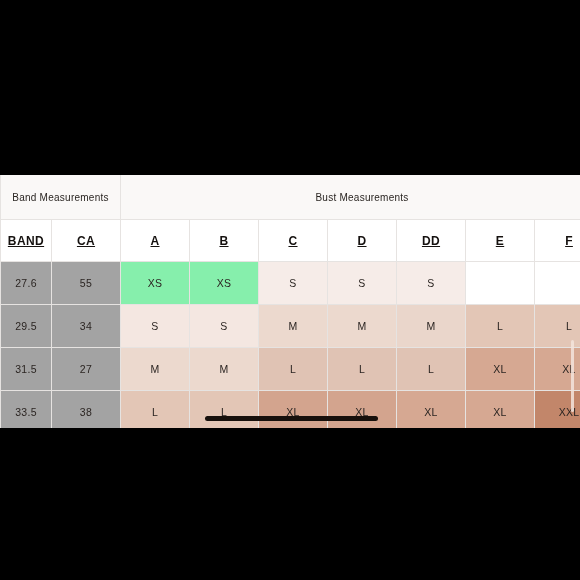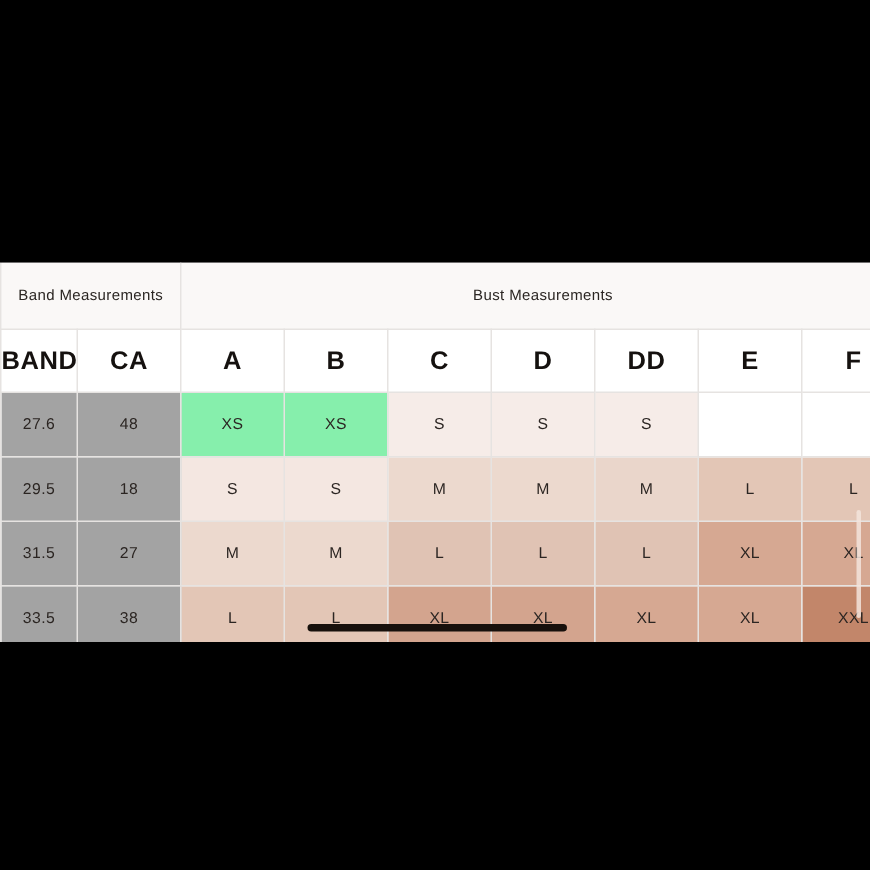--- a/index.html
+++ b/index.html
@@ -73,23 +73,24 @@
   }
   th.group-bust {
     text-align: center;
   }
 
   
   tr.label-row th {
     height: 41px;
     background: #ffffff;
     font-weight: bold;
-    font-size: 17px;
+    font-size: 12px;
     color: #15110f;
     letter-spacing: 0.4px;
+    text-decoration: underline;
   }
 
   tr.data-row td {
     height: 42px;
     font-size: 10.5px;
     color: #2b2522;
     letter-spacing: 0.3px;
   }
 
   td.measure {
@@ -177,32 +178,32 @@
           <th>C</th>
           <th>D</th>
           <th>DD</th>
           <th>E</th>
           <th>F</th>
         </tr>
       </thead>
       <tbody id="table-body">
           <tr class="data-row">
             <td class="measure">27.6</td>
-            <td class="measure">48</td>
+            <td class="measure">55</td>
             <td class="t-xs">XS</td>
             <td class="t-xs">XS</td>
             <td class="t-s2">S</td>
             <td class="t-s2">S</td>
             <td class="t-s2">S</td>
             <td class="t-none"></td>
             <td class="t-none"></td>
           </tr>
           <tr class="data-row">
             <td class="measure">29.5</td>
-            <td class="measure">18</td>
+            <td class="measure">34</td>
             <td class="t-s">S</td>
             <td class="t-s">S</td>
             <td class="t-m">M</td>
             <td class="t-m">M</td>
             <td class="t-m2">M</td>
             <td class="t-l">L</td>
             <td class="t-l">L</td>
           </tr>
           <tr class="data-row">
             <td class="measure">31.5</td>

